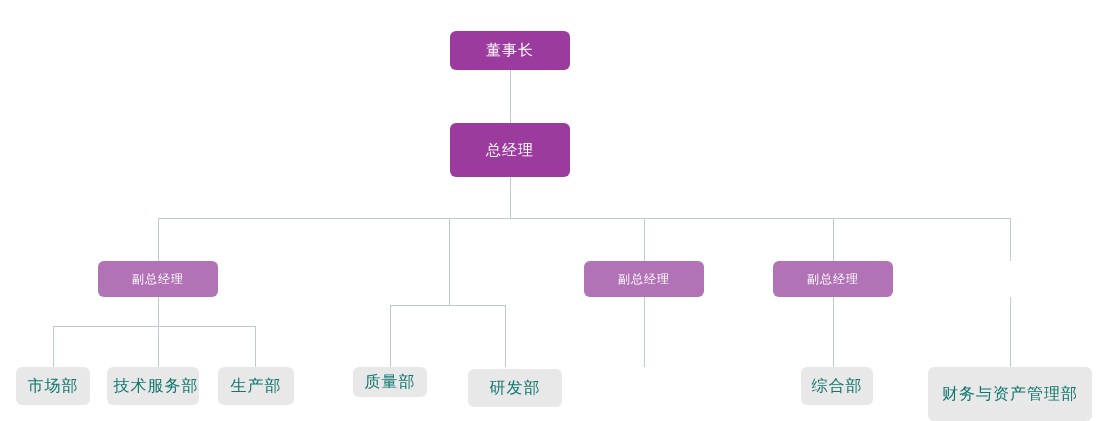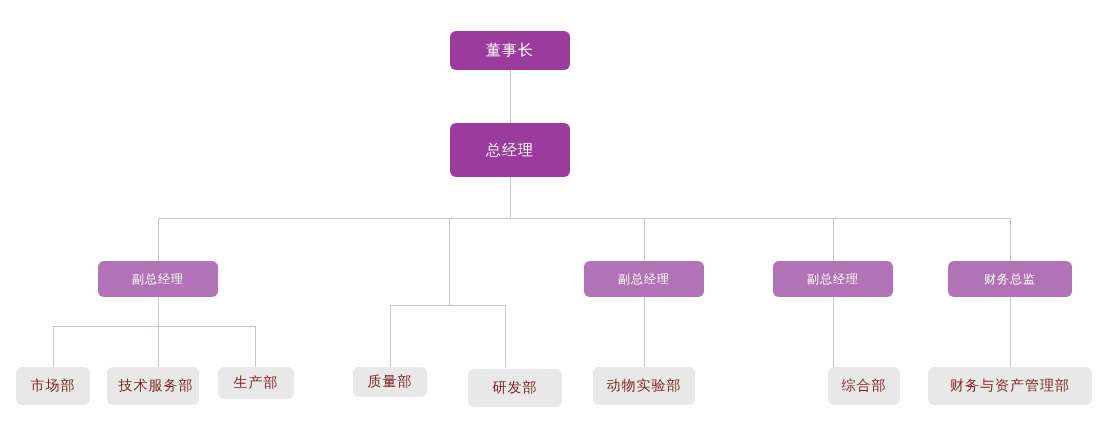--- a/index.html
+++ b/index.html
@@ -17,21 +17,21 @@
     display: flex;
     align-items: center;
     justify-content: center;
     box-sizing: border-box;
     white-space: nowrap;
     letter-spacing: 1px;
     border-radius: 6px;
   }
   .lv1 { background: #9B3B9D; color: #ffffff; font-size: 15px; }
   .lv2 { background: #B172B6; color: #ffffff; font-size: 12px; }
-  .lv3 { background: #E8E8E8; color: #7f1d1d; font-size: 14px; }
+  .lv3 { background: #E8E8E8; color: #0f766e; font-size: 16px; }
 </style>
 </head>
 <body>
 
 <div id="canvas">
 
   <div class="line" style="left:510px; top:70px; width:1px; height:53px;"></div>
   <div class="line" style="left:510px; top:162px; width:1px; height:56px;"></div>
   <div class="line" style="left:158px; top:218px; width:852px; height:1px;"></div>
 
@@ -57,31 +57,29 @@
   <div class="node lv1" style="left:450px; top:31px; width:120px; height:39px;">董事长</div>
 
   <div class="node lv1" style="left:450px; top:123px; width:120px; height:54px;">总经理</div>
 
   <div class="node lv2" style="left:98px; top:261px; width:120px; height:36px;">副总经理</div>
 
   <div class="node lv2" style="left:584px; top:261px; width:120px; height:36px;">副总经理</div>
 
   <div class="node lv2" style="left:773px; top:261px; width:120px; height:36px;">副总经理</div>
 
-  <div class="node lv2" style="left:948px; top:261px; width:124px; height:36px;">财务总监</div>
 
   <div class="node lv3" style="left:16px; top:367px; width:74px; height:38px;">市场部</div>
 
   <div class="node lv3" style="left:107px; top:367px; width:92px; height:38px;padding-left:6px;">技术服务部</div>
 
-  <div class="node lv3" style="left:218px; top:367px; width:76px; height:32px;">生产部</div>
+  <div class="node lv3" style="left:218px; top:367px; width:76px; height:38px;">生产部</div>
 
   <div class="node lv3" style="left:353px; top:367px; width:74px; height:30px;">质量部</div>
 
   <div class="node lv3" style="left:468px; top:369px; width:94px; height:38px;">研发部</div>
 
-  <div class="node lv3" style="left:593px; top:367px; width:102px; height:38px;">动物实验部</div>
 
-  <div class="node lv3" style="left:828px; top:367px; width:72px; height:38px;">综合部</div>
+  <div class="node lv3" style="left:801px; top:367px; width:72px; height:38px;">综合部</div>
 
-  <div class="node lv3" style="left:928px; top:367px; width:164px; height:38px;text-align:center;">财务与资产管理部</div>
+  <div class="node lv3" style="left:928px; top:367px; width:164px; height:54px;text-align:center;">财务与资产管理部</div>
 
 </div>
 
 </body></html>

